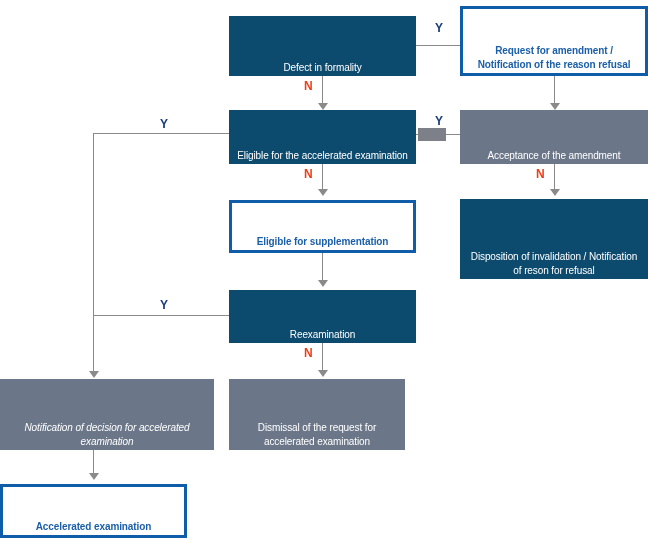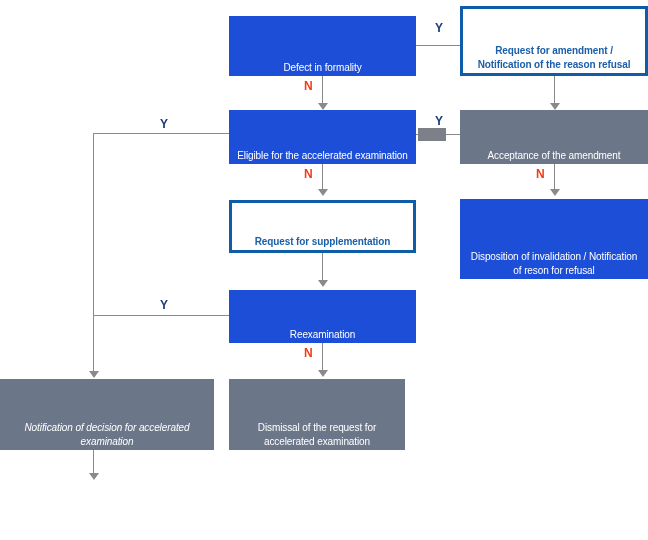--- a/index.html
+++ b/index.html
@@ -23,21 +23,21 @@
     align-items: flex-end;
     justify-content: center;
     text-align: center;
     box-sizing: border-box;
     font-size: 10px;
     line-height: 1.35;
     letter-spacing: -0.1px;
     padding: 2px 6px;
   }
   .node.blue {
-    background: #1d4ed8;
+    background: #0c4a6e;
     color: #ffffff;
   }
   .node.gray {
     background: #6b7789;
     color: #ffffff;
   }
   .node.outline {
     background: #ffffff;
     color: #1b5fa8;
     border: 3px solid #0f5ca8;
@@ -112,21 +112,21 @@
 
   <div class="edge v" style="left:322px; top:164px; height:29px;"></div>
   <div class="arrowhead" style="left:318px; top:189px;"></div>
   <div class="label no" style="left:304px; top:168px;">N</div>
 
   <div class="edge v" style="left:554px; top:164px; height:30px;"></div>
   <div class="arrowhead" style="left:550px; top:189px;"></div>
   <div class="label no" style="left:536px; top:168px;">N</div>
 
   <div class="node outline" style="left:229px; top:200px; width:187px; height:53px;">
-    <span>Request for supplementation</span>
+    <span>Eligible for supplementation</span>
   </div>
 
   <div class="node blue" style="left:460px; top:199px; width:188px; height:80px;">
     <span>Disposition of invalidation / Notification of reson for refusal</span>
   </div>
 
   <div class="edge v" style="left:322px; top:253px; height:30px;"></div>
   <div class="arrowhead" style="left:318px; top:280px;"></div>
 
   <div class="node blue" style="left:229px; top:290px; width:187px; height:53px;">
@@ -144,14 +144,17 @@
     <span>Notification of decision for accelerated examination</span>
   </div>
 
   <div class="node gray" style="left:229px; top:379px; width:176px; height:71px;">
     <span>Dismissal of the request for accelerated examination</span>
   </div>
 
   <div class="edge v" style="left:93px; top:450px; height:28px;"></div>
   <div class="arrowhead" style="left:89px; top:473px;"></div>
 
+  <div class="node outline" style="left:0px; top:484px; width:187px; height:54px;">
+    <span>Accelerated examination</span>
+  </div>
 
 </div>
 
 </body></html>

